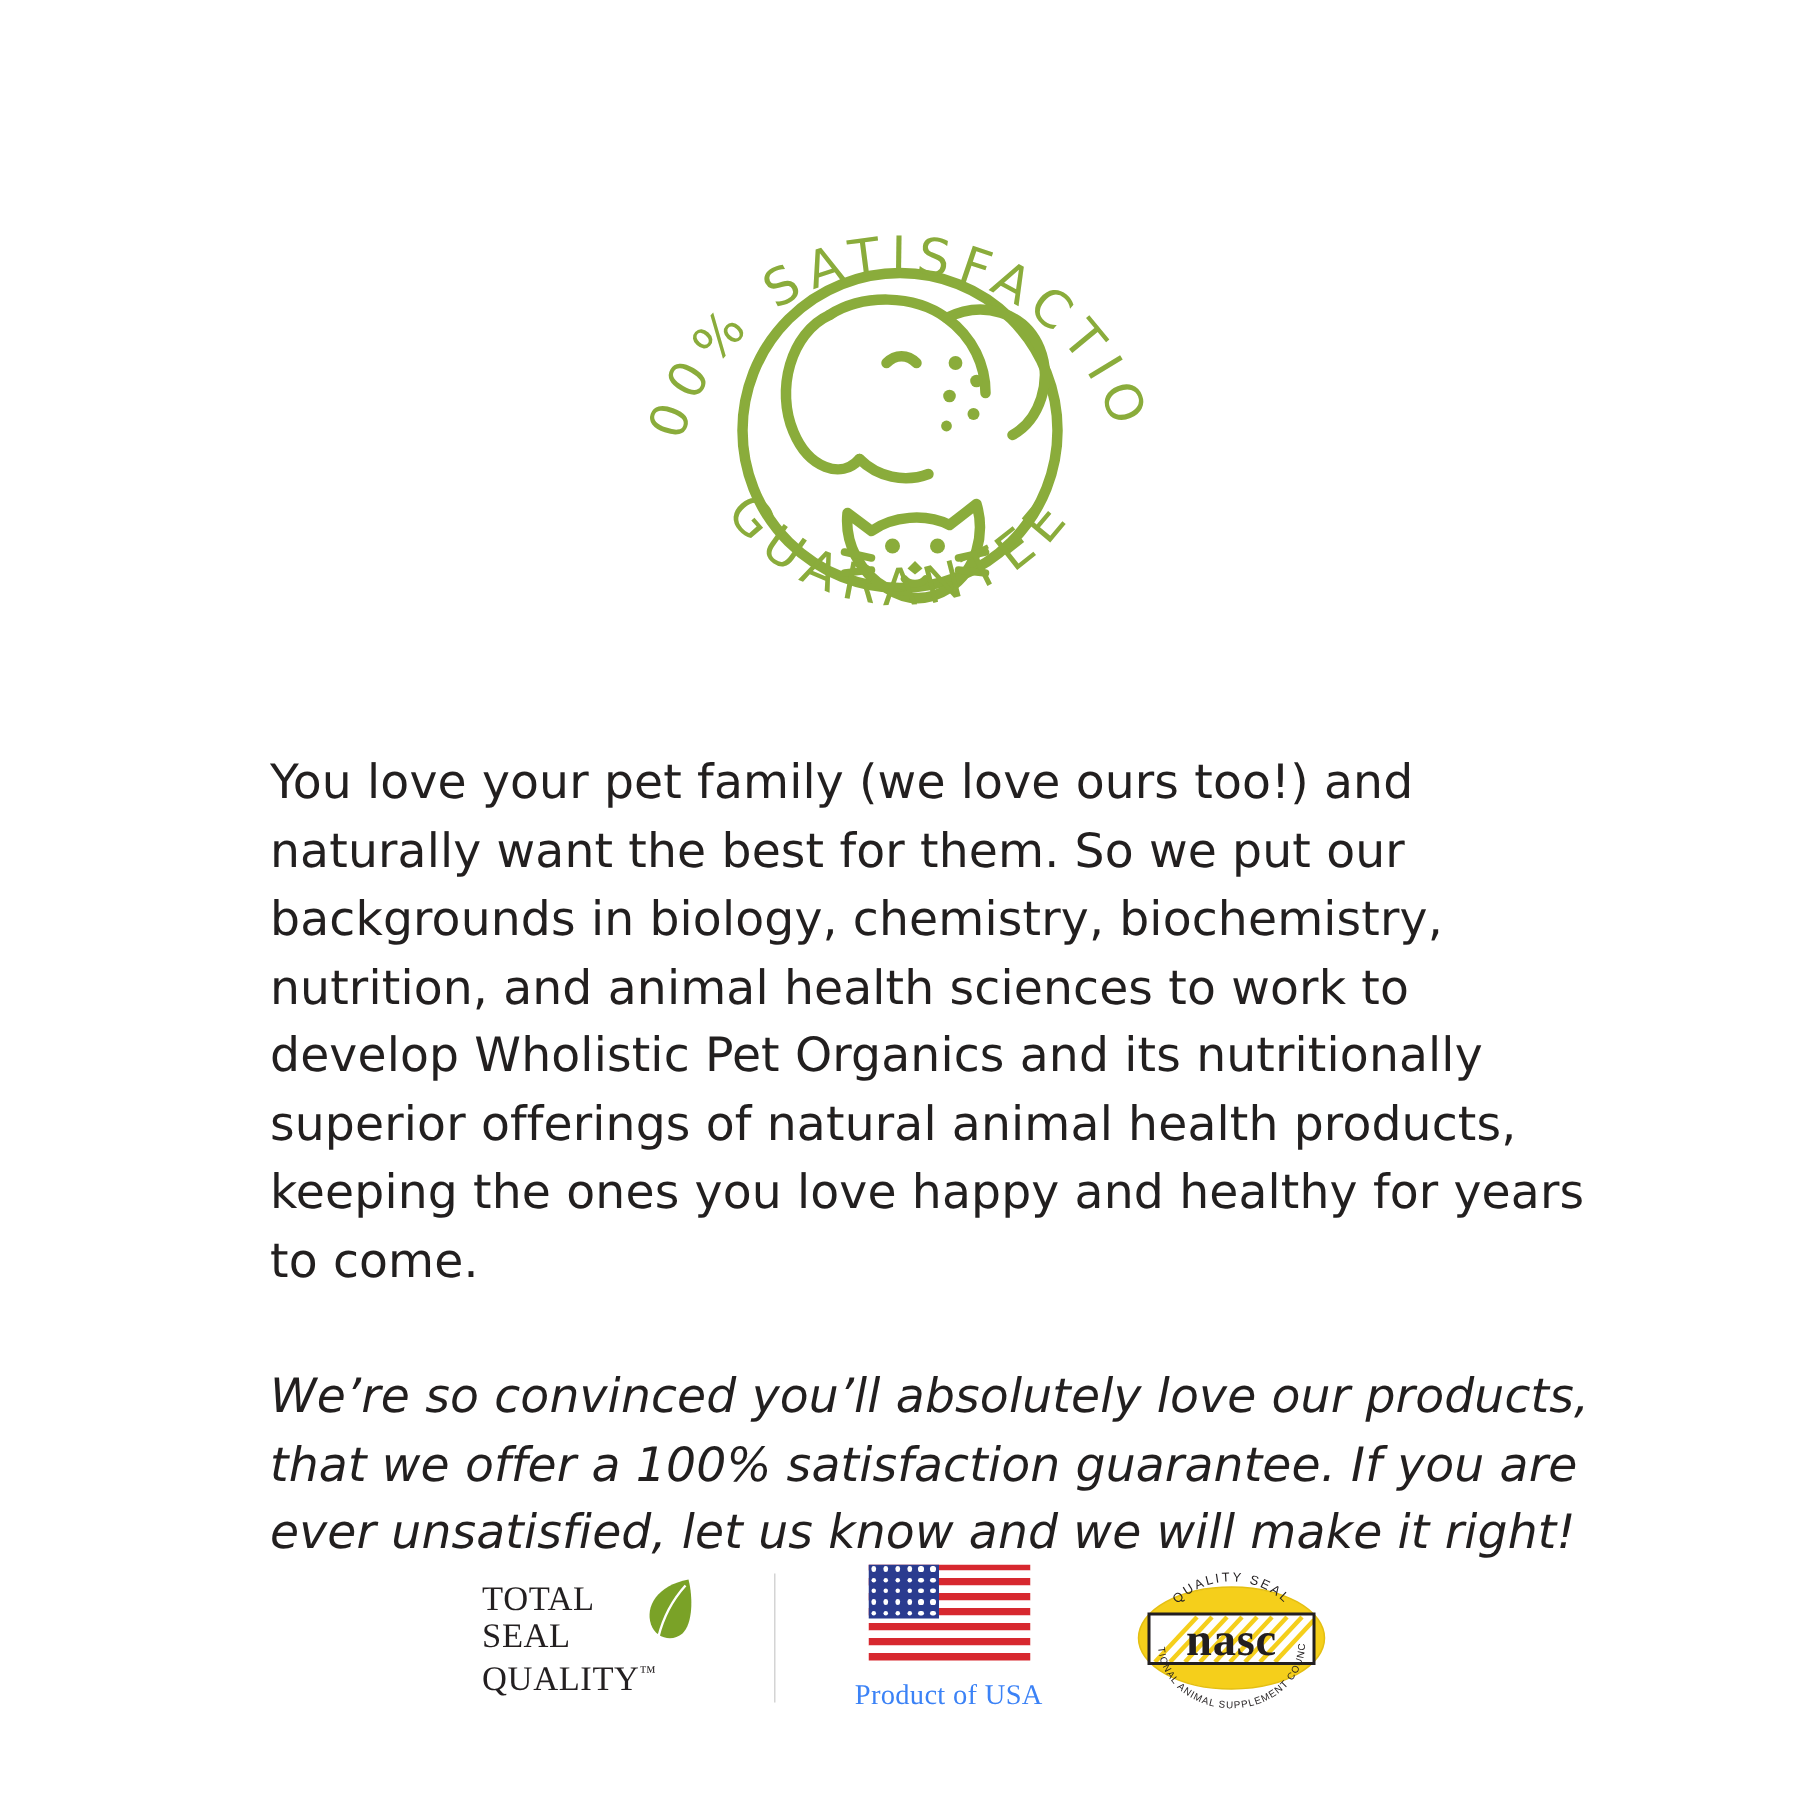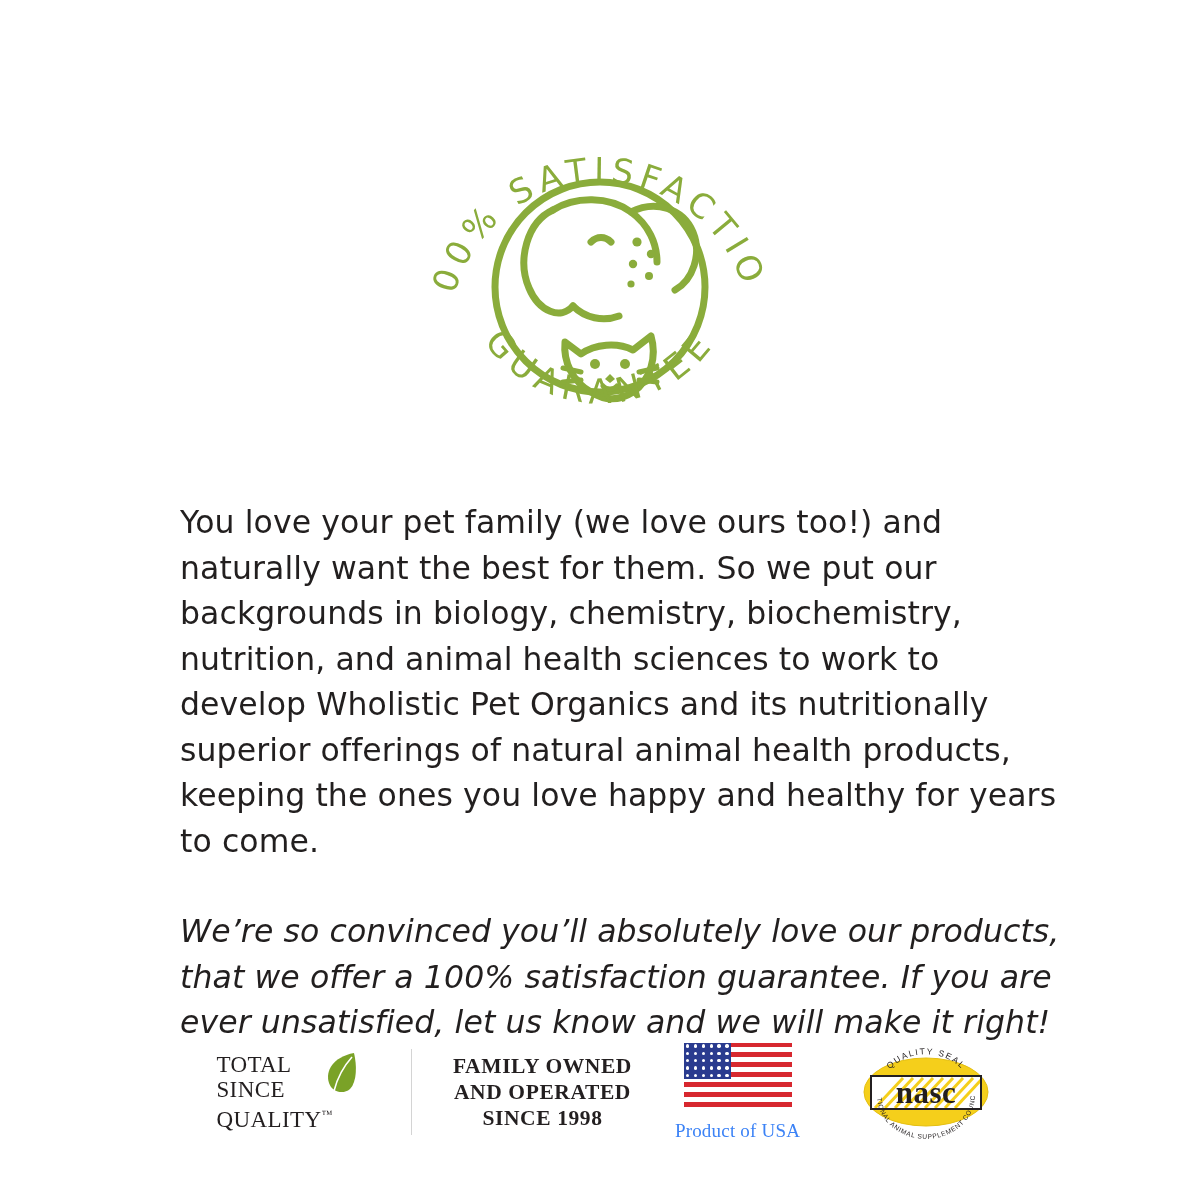--- a/index.html
+++ b/index.html
@@ -245,40 +245,33 @@
   <div class="copy">
     <p class="first">You love your pet family (we love ours too!) and naturally want the best for them. So we put our backgrounds in biology, chemistry, biochemistry, nutrition, and animal health sciences to work to develop Wholistic Pet Organics and its nutritionally superior offerings of natural animal health products, keeping the ones you love happy and healthy for years to come.</p>
     <p class="second">We’re so convinced you’ll absolutely love our products, that we offer a 100% satisfaction guarantee. If you are ever unsatisfied, let us know and we will make it right!</p>
   </div>
 
   <div class="trust-row">
 
     <div class="trust-item tbh">
       <div class="tbh-text">
         <div>TOTAL</div>
-        <div>SINCE</div>
+        <div>SEAL</div>
         <div><span>QUALITY</span><span class="tm">™</span></div>
       </div>
       <div class="tbh-leaf">
         <svg width="34" height="46" viewBox="0 0 34 46" aria-hidden="true">
           <path d="M31 2 C10 6 2 20 6 32 C9 41 20 44 27 38 C34 31 34 14 31 2 Z" fill="#7aa227"></path>
           <path d="M29 6 C20 16 14 28 11 40" stroke="#ffffff" stroke-width="1.6" fill="none"></path>
         </svg>
       </div>
     </div>
 
     <div class="divider"></div>
 
-    <div class="trust-item family">
-      <div class="family-text">
-        <div>FAMILY OWNED</div>
-        <div>AND OPERATED</div>
-        <div>SINCE 1998</div>
-      </div>
-    </div>
 
     <div class="trust-item flag-block">
       <div class="flag">
         <div class="flag-stripes">
           <div class="stripe r"></div>
             <div class="stripe w"></div>
           <div class="stripe r"></div>
             <div class="stripe w"></div>
           <div class="stripe r"></div>
             <div class="stripe w"></div>

